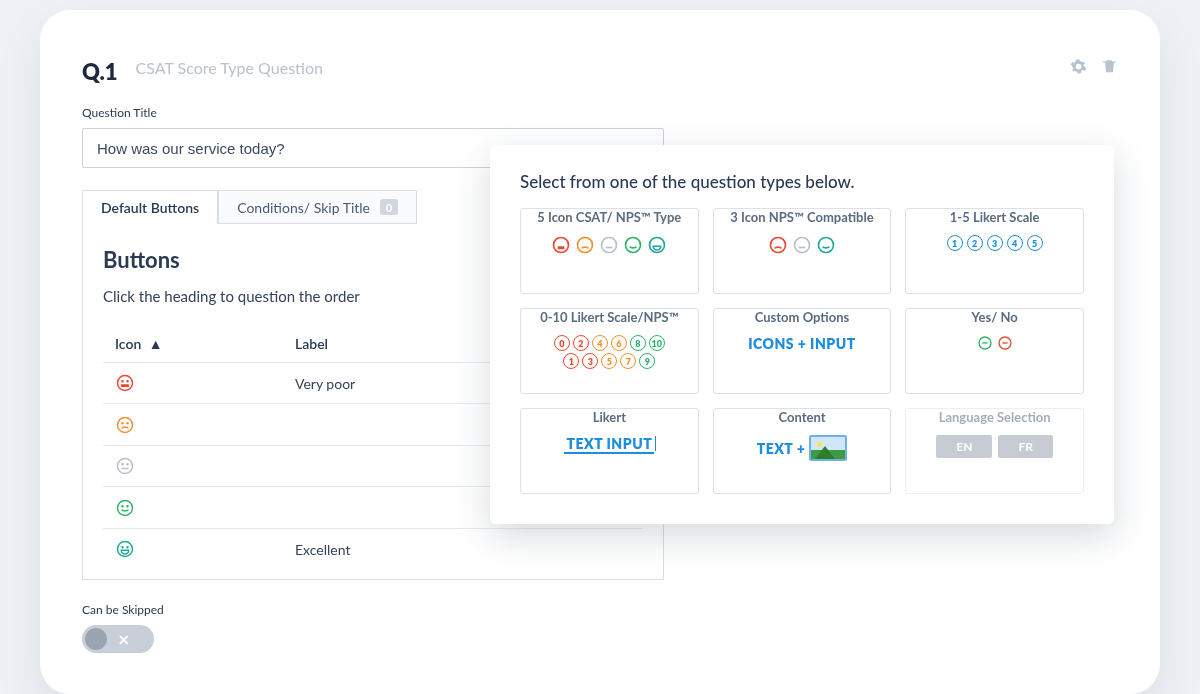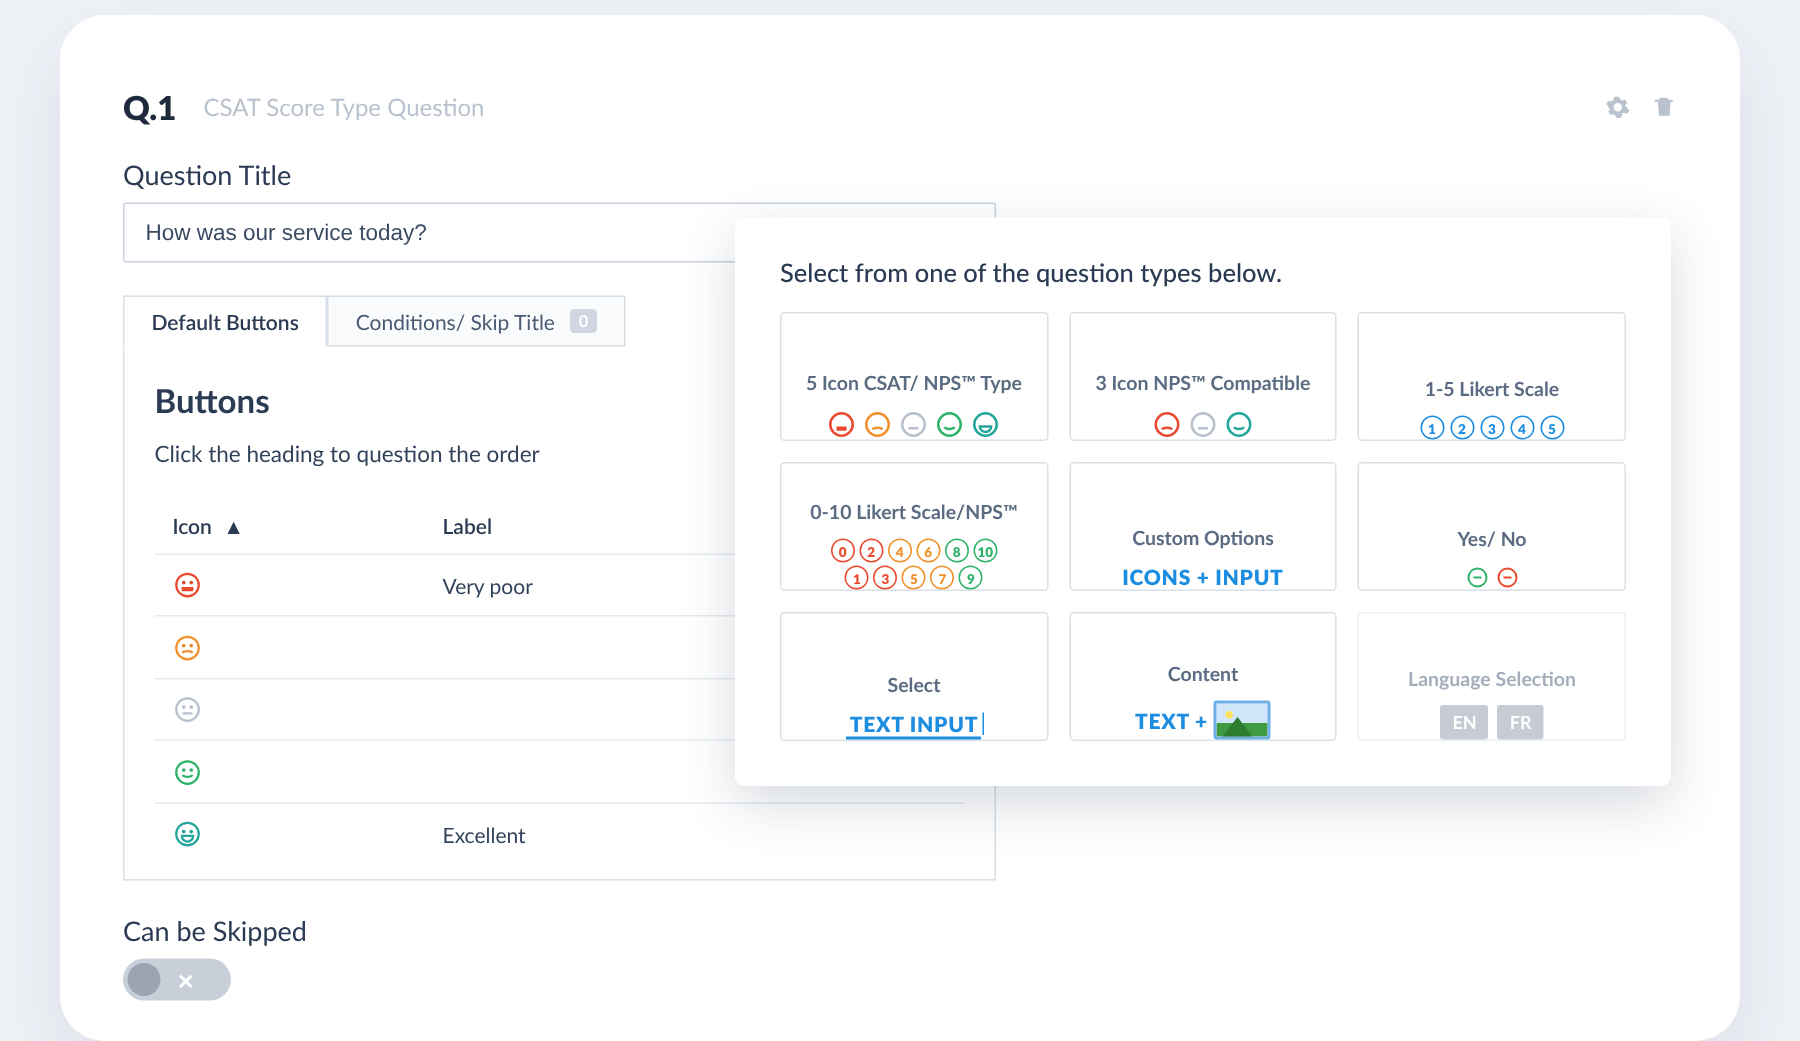--- a/index.html
+++ b/index.html
@@ -1,26 +1,26 @@
 <!DOCTYPE html>
 <html><head>
 <meta charset="utf-8">
 <style>
   *{box-sizing:border-box;margin:0;padding:0;}
   html,body{width:1200px;height:694px;font-family:'Segoe UI',Lato,Helvetica,Arial,sans-serif;background:#eef1f6;color:#203046;}
   
   .card{position:absolute;left:40px;top:10px;right:40px;height:684px;background:#fff;border-radius:30px;box-shadow:0 20px 50px rgba(30,50,80,.08);}
   .inner{position:absolute;left:42px;top:48px;right:42px;}
   
-  .qrow{display:flex;align-items:center;gap:18px;}
+  .qrow{display:flex;align-items:flex-start;gap:18px;}
   .qnum{font-weight:800;font-size:22px;color:#1e2a3b;}
   .qtype{font-size:16px;color:#b9c2cd;}
   .hdr-actions{margin-left:auto;display:flex;gap:14px;color:#b9c2cd;}
   .hdr-actions svg{width:17px;height:17px;display:block;}
-  .lbl{font-size:18px;color:#2a3a52;margin-top:20px;}
+  .lbl{font-size:12px;color:#2a3a52;margin-top:20px;}
   .titlefield{margin-top:8px;width:582px;height:40px;border:1px solid #c9d2dd;border-radius:2px;padding:0 14px;font-size:15px;color:#3a4a62;}
   
   .tabs{margin-top:22px;display:flex;}
   .tab{height:34px;padding:0 18px;display:flex;align-items:center;font-size:14px;color:#4a5a72;border:1px solid #d8dee6;background:#fafbfc;position:relative;cursor:pointer;}
   .tab.active{background:#fff;border-bottom-color:#fff;font-weight:600;color:#2a3a52;}
   .tab .badge{margin-left:10px;background:#cfd6df;color:#fff;font-size:11px;border-radius:3px;width:18px;height:16px;display:inline-flex;align-items:center;justify-content:center;font-weight:700;}
   
   .panel{width:582px;border:1px solid #d8dee6;border-top:none;padding:22px 20px 10px 20px;}
   .panel h2{font-size:22px;font-weight:700;color:#2b3b53;}
   .hint{margin-top:14px;font-size:15px;color:#33435b;}
@@ -31,28 +31,28 @@
   .face{width:20px;height:20px;display:inline-block;vertical-align:middle;}
   
   .skipwrap{margin-top:22px;}
   .toggle{margin-top:8px;width:72px;height:28px;border-radius:14px;background:#c8cfd9;position:relative;cursor:pointer;}
   .toggle .knob{position:absolute;left:3px;top:3px;width:22px;height:22px;border-radius:50%;background:#9aa4b2;}
   .toggle .x{position:absolute;left:36px;top:6px;color:#fff;font-weight:700;font-size:14px;}
   
   .chooser{position:absolute;left:490px;top:145px;width:624px;background:#fff;border-radius:6px;box-shadow:0 12px 36px rgba(30,50,80,.18);padding:26px 30px 30px 30px;}
   .chooser h3{font-size:17px;font-weight:500;color:#2a3a52;}
   .grid{margin-top:16px;display:grid;grid-template-columns:repeat(3,1fr);gap:14px;}
-  .opt{border:1px solid #dbe1e8;border-radius:3px;height:86px;display:flex;flex-direction:column;align-items:center;justify-content:flex-end;gap:10px;cursor:pointer;}
+  .opt{border:1px solid #dbe1e8;border-radius:3px;height:86px;display:flex;flex-direction:column;align-items:center;justify-content:flex-start;gap:10px;cursor:pointer;}
   .opt.dis{opacity:.55;cursor:default;}
   .opt .t{font-size:13px;font-weight:700;color:#5a6b82;text-align:center;}
   .opt .gfx{display:flex;align-items:center;gap:4px;}
   .numcirc{width:16px;height:16px;border:1.4px solid;border-radius:50%;font-size:9px;font-weight:800;display:inline-flex;align-items:center;justify-content:center;}
   .ic-accent{font-weight:800;color:#1c8de0;letter-spacing:.5px;font-size:14px;}
   .lang{display:flex;gap:6px;}
-  .lang span{background:#9aa4b2;color:#fff;font-weight:700;font-size:12px;padding:4px 8px;border-radius:2px;}
+  .lang span{background:#9aa4b2;color:#fff;font-weight:700;font-size:12px;padding:4px 20px;border-radius:2px;}
   .img-ph{width:38px;height:26px;border:2px solid #6fb0e6;background:linear-gradient(180deg,#cfe6fb 60%,#3f9b3f 60%);position:relative;border-radius:2px;}
   .img-ph:before{content:'';position:absolute;left:6px;top:5px;width:5px;height:5px;border-radius:50%;background:#ffe15a;}
   .img-ph:after{content:'';position:absolute;left:4px;bottom:0;border-left:10px solid transparent;border-right:10px solid transparent;border-bottom:13px solid #2e7d2e;}
   .nps-row{display:flex;flex-direction:column;gap:2px;align-items:center;}
   .nps-row .r{display:flex;gap:3px;}
   .ti{border-bottom:2px solid #1c8de0;padding:0 2px;position:relative}
   .ti:after{content:'';position:absolute;right:-2px;top:1px;width:1px;height:15px;background:#1c8de0}
   
   .c-red{stroke:#e9492f}
   .c-orange{stroke:#f0902a}
@@ -263,21 +263,21 @@
             <path d="M8 12h8"></path>
           </svg>
         <svg width="16" height="16" viewBox="0 0 24 24" fill="none" stroke="#e9492f" stroke-width="2">
             <circle cx="12" cy="12" r="9"></circle>
             <path d="M8 12h8"></path>
           </svg>
       </div>
     </div>
 
     <div class="opt">
-      <div class="t">Select</div>
+      <div class="t">Likert</div>
       <div class="ic-accent ti">TEXT INPUT</div>
     </div>
 
     <div class="opt">
       <div class="t">Content</div>
       <div class="gfx">
         <span class="ic-accent">TEXT +</span>
         <span class="img-ph"></span>
       </div>
     </div>

